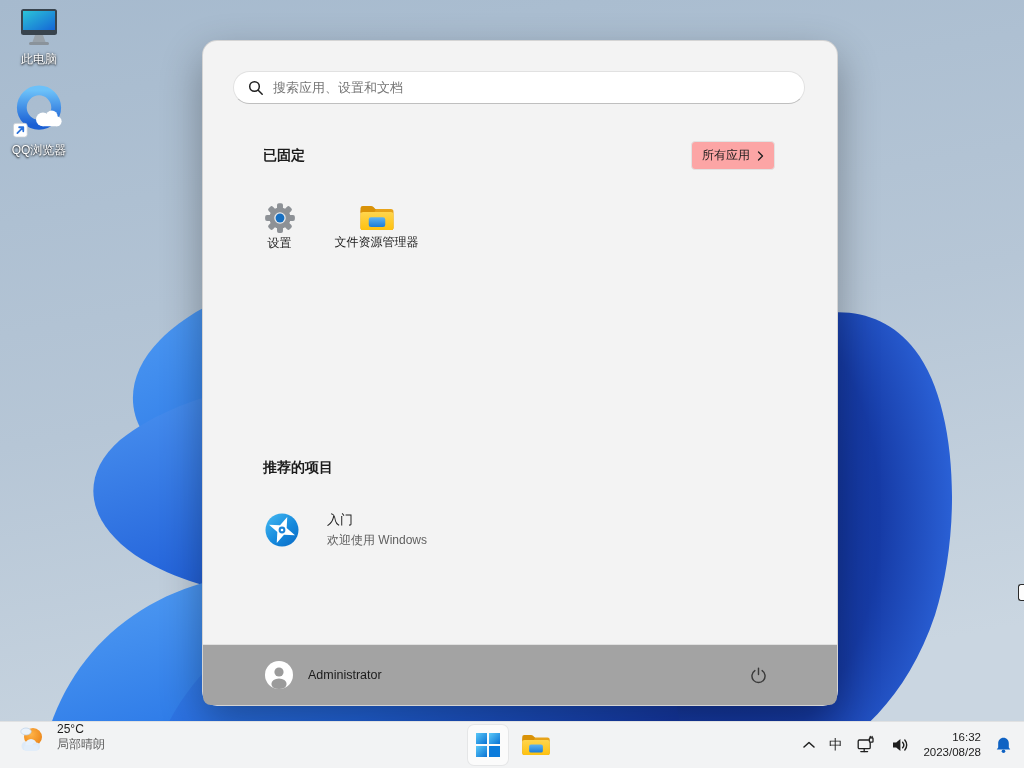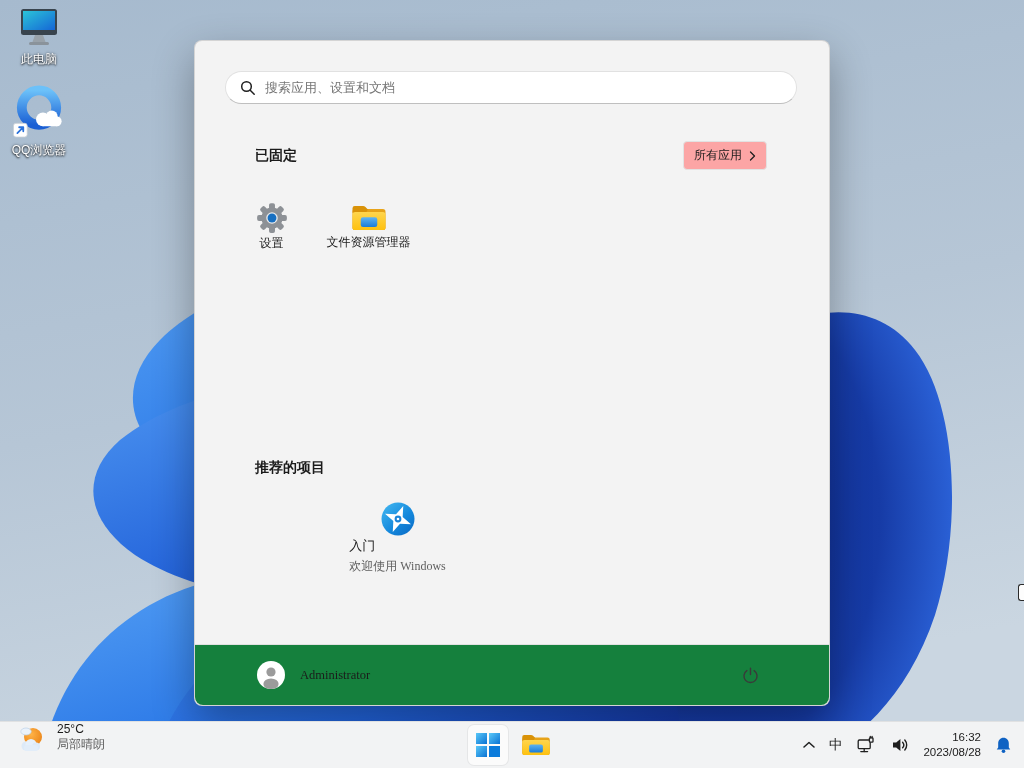--- a/index.html
+++ b/index.html
@@ -14,47 +14,47 @@
   .desk-icon { display:flex; flex-direction:column; align-items:center; gap:2px; cursor:pointer; }
   .desk-icon .glyph { display:flex; align-items:center; justify-content:center; }
   .desk-label { font-size:12px; color:#fff; text-align:center; line-height:14px;
     text-shadow:0 1px 2px rgba(0,0,0,.85), 0 0 3px rgba(0,0,0,.55); }
 
   
   .edge-handle { position:absolute; right:0; top:584px; width:6px; height:17px; background:#fdfdfd;
     border:1px solid #2a2a2a; border-right:none; border-radius:3px 0 0 3px; }
 
   
-  .start-menu { position:absolute; left:194px; top:40px; width:636px; height:666px;
-    background:#F3F3F3; border-radius:8px; border:1px solid rgba(120,120,120,.25);
-    box-shadow:0 16px 42px rgba(0,0,0,.32);font-family:Liberation Serif, serif; }
+  .start-menu { position:absolute; left:202px; top:40px; width:636px; height:666px;
+    background:#F3F3F3; border-radius:15px; border:1px solid rgba(120,120,120,.25);
+    box-shadow:0 16px 42px rgba(0,0,0,.32); }
   .search-wrap { position:absolute; left:30px; right:32px; top:30px; height:33px; background:#fff;
     border:1px solid #E1E1E1; border-bottom:1px solid #BFBFBF; border-radius:17px;
     display:flex; align-items:center; padding:0 14px; gap:9px; }
   .search-wrap input { flex:1; border:none; outline:none; background:transparent; font-size:13px;
     color:#1b1b1b; font-family:inherit; }
   .search-wrap input::placeholder { color:#767676; }
 
   .section-row { position:absolute; left:60px; right:62px; display:flex; align-items:center; justify-content:space-between; }
   .section-title { font-size:14px; font-weight:bold; color:#1b1b1b; }
   .all-apps-btn { display:flex; align-items:center; gap:7px; background:#fca5a5; border:1px solid #E2E2E2;
     border-radius:4px; padding:5px 10px; font-size:12px; color:#1b1b1b; cursor:pointer; }
 
   .pinned-grid { position:absolute; left:28px; top:141px; display:flex; }
   .pin-tile { width:97px; height:88px; border-radius:4px; display:flex; flex-direction:column;
     align-items:center; justify-content:center; cursor:pointer; }
   .pin-label { font-size:12px; color:#1b1b1b; white-space:nowrap; }
 
   .rec-item { position:absolute; left:44px; top:460px; width:300px; height:58px; border-radius:4px;
-    display:flex; align-items:center; gap:0; padding-left:17px; cursor:pointer;flex-direction:column; }
+    display:flex; align-items:center; gap:27px; padding-left:17px; cursor:pointer; }
   .rec-text { display:flex; flex-direction:column; gap:3px; }
   .rec-title { font-size:13px; color:#1b1b1b; }
   .rec-sub { font-size:12px; color:#5f5f5f; }
 
-  .user-bar { position:absolute; left:0; right:0; bottom:0; height:61px; background:#15803d;
+  .user-bar { position:absolute; left:0; right:0; bottom:0; height:61px; background:#a3a3a3;
     border-top:1px solid #E0E0E0; border-radius:0 0 8px 8px; display:flex; align-items:center;
     padding:0 62px; }
   .user-chip { display:flex; align-items:center; gap:15px; cursor:pointer; }
   .user-name { font-size:12.5px; color:#1b1b1b; }
   .power-btn { margin-left:auto; width:34px; height:34px; border-radius:4px; display:flex;
     align-items:center; justify-content:center; cursor:pointer; }
 
   
   .taskbar { position:absolute; left:0; right:0; bottom:0; height:47px; background:#F2F3F4;
     border-top:1px solid rgba(0,0,0,.07); }

